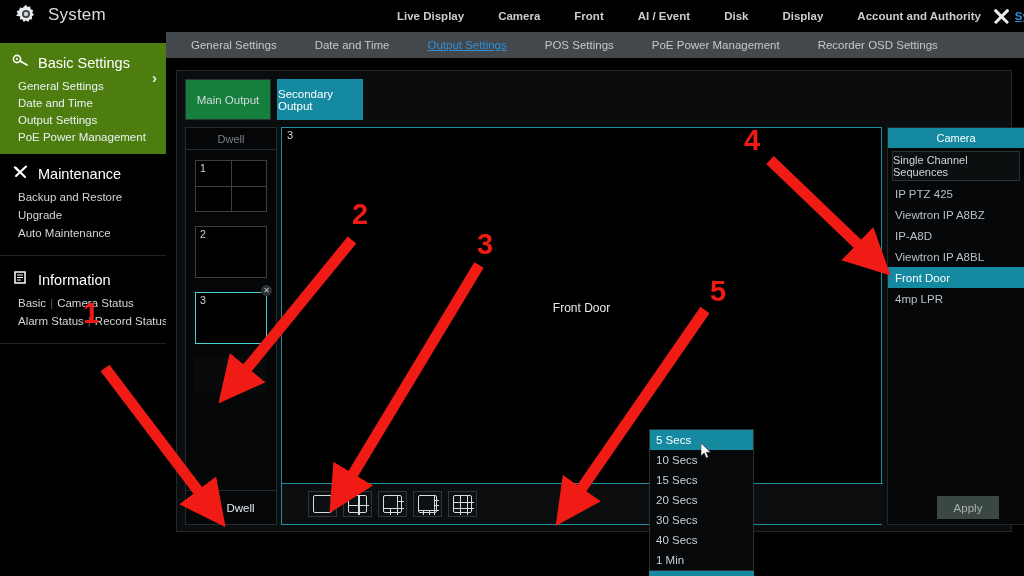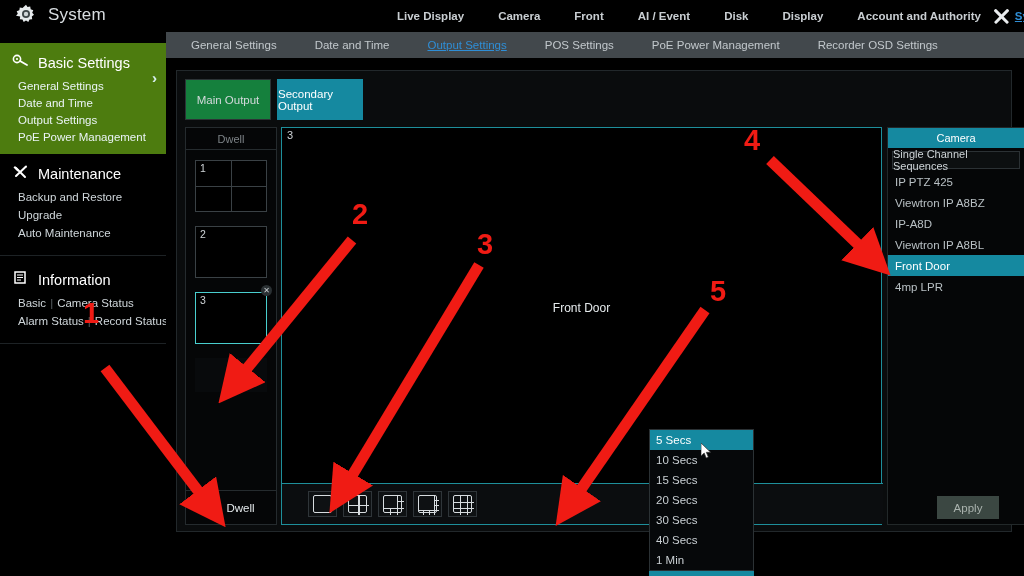--- a/index.html
+++ b/index.html
@@ -95,21 +95,21 @@
   .lbtn { width:29px; height:26px; border:1px solid #2f3539; background:#0e1113; position:relative; cursor:pointer; }
   .lbtn .box { position:absolute; left:4px; top:3px; right:4px; bottom:3px; border:1.6px solid #d7dcdf; border-radius:2px; }
   .lbtn .v, .lbtn .h { position:absolute; background:#d7dcdf; }
   .trashwrap { position:absolute; right:-126px; bottom:6px; width:30px; height:28px;
                border:1px solid #2f3539; background:#0e1113; display:flex; align-items:center; justify-content:center; cursor:pointer; }
 
   
   .camcol { position:absolute; left:710px; top:56px; width:138px; height:398px; background:#050607; border:1px solid #222829; }
   .camcol-head { height:20px; background:#1589a0; color:#ffffff; font-size:11px;
                  display:flex; align-items:center; justify-content:center; }
-  .camcol-sub { height:18px; margin:3px 4px 2px 4px; background:#0c0f10; border:1px solid #2b3134;
+  .camcol-sub { height:30px; margin:3px 4px 2px 4px; background:#0c0f10; border:1px solid #2b3134;
                 color:#cfd5d8; font-size:11px; display:flex; align-items:center; justify-content:center; cursor:pointer; }
   .cam-item { height:21px; padding-left:7px; color:#b9c0c4; font-size:11.5px; display:flex; align-items:center; cursor:pointer; }
   .cam-item.sel { background:#1589a0; color:#ffffff; }
 
   
   .ddwrap { position:absolute; left:472px; top:358px; width:105px; z-index:40; }
   .ddlist { border:1px solid #2b3134; background:#06080a; }
   .ddopt { height:20px; padding-left:6px; color:#c9cfd3; font-size:11.5px; display:flex; align-items:center; cursor:pointer; }
   .ddopt.hl { background:#1589a0; color:#ffffff; }
   .ddsel { height:20px; background:#1589a0; color:#ffffff; font-size:11.5px;

